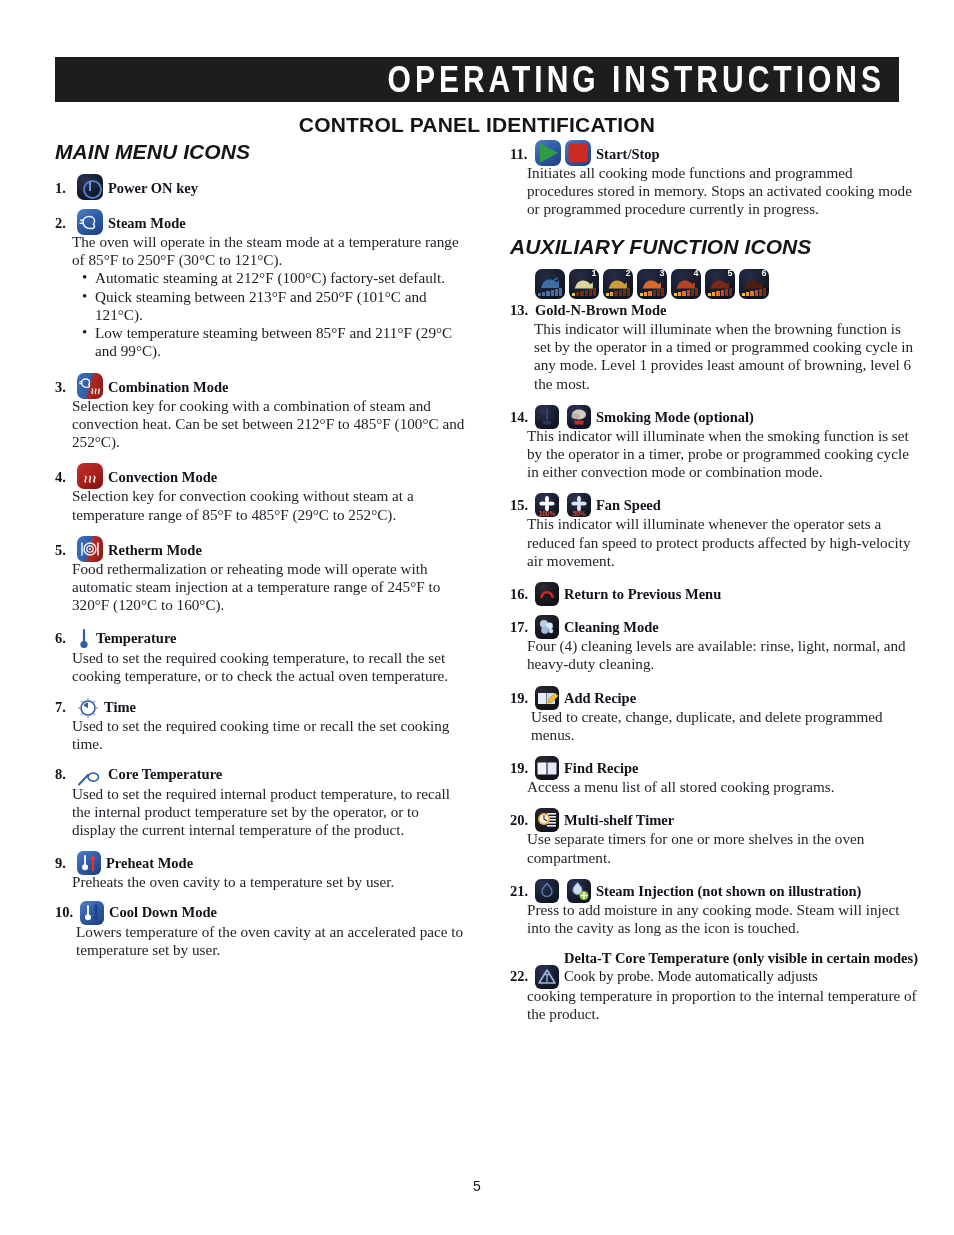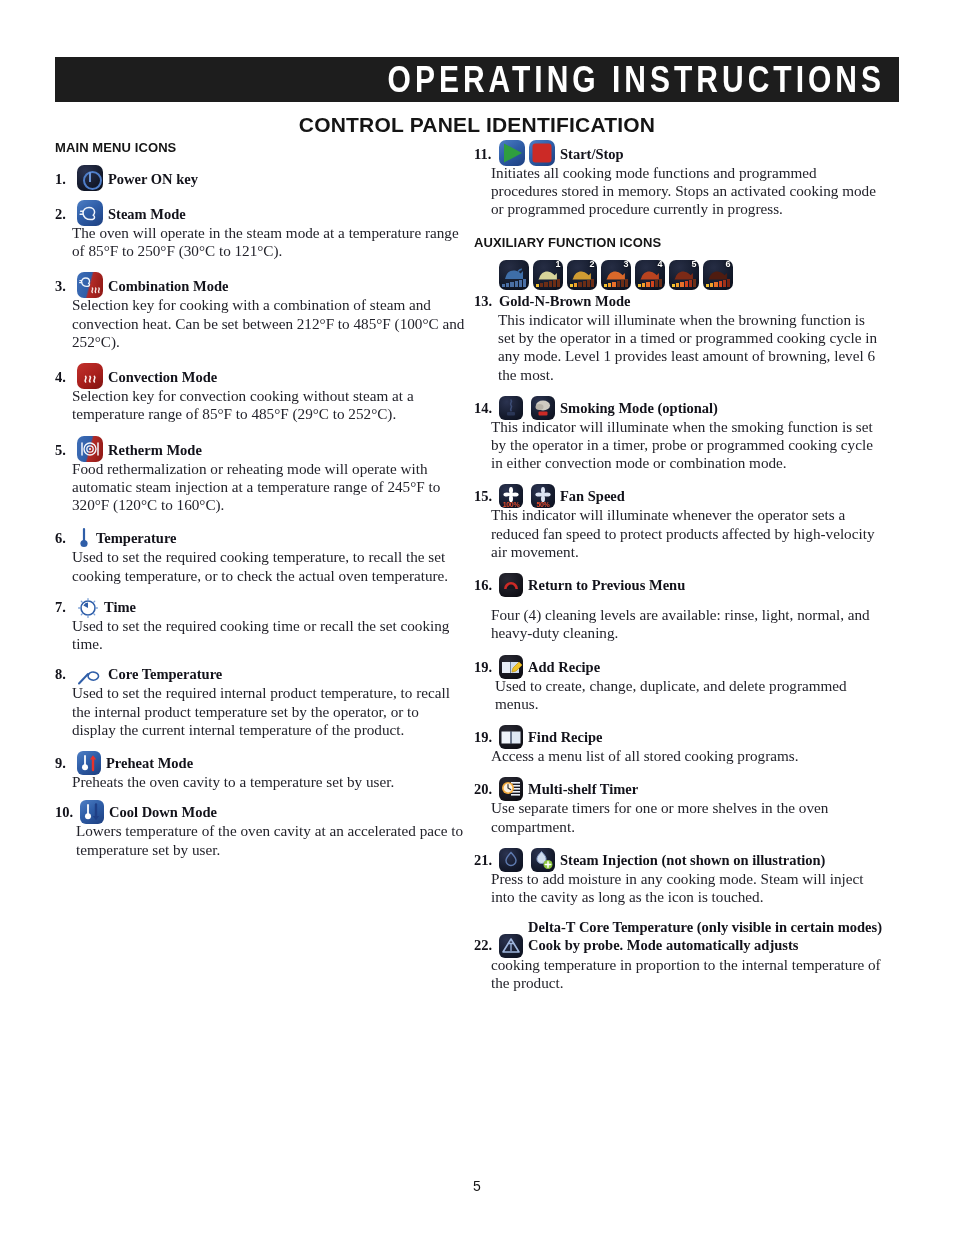--- a/index.html
+++ b/index.html
@@ -51,29 +51,30 @@
     color: #151515;
   }
 
   
   .col {
     position: absolute;
     top: 140px;
     width: 410px;
   }
   .col-left  { left: 55px; }
-  .col-right { left: 474px; top: 140px; }
+  .col-right { left: 510px; top: 140px; }
 
   .section-title {
     font-family: "Liberation Sans", sans-serif;
-    font-size: 13px;
+    font-size: 21px;
     font-weight: bold;
     color: #151515;
     margin: 0 0 10px 0;
     letter-spacing: 0.1px;
+    font-style: italic;
   }
   .section-title.aux { margin: 16px 0 10px 0; }
 
   
   .entry {
     position: relative;
     margin-bottom: 9px;
   }
   .entry-head {
     display: flex;
@@ -89,21 +90,21 @@
     color: #12121a;
   }
   .num.wide { width: 25px; flex-basis: 25px; }
   .ititle {
     font-weight: bold;
     font-size: 14.5px;
     line-height: 1.25;
     padding-left: 5px;
     color: #12121a;
   }
-  .ititle .reg { font-weight: bold; }
+  .ititle .reg { font-weight: normal; }
   .body {
     font-size: 15.2px;
     line-height: 1.20;
     margin-top: 1px;
     padding-left: 17px;
     color: #23232b;
   }
   .body.ind { padding-left: 21px; }
   .bullets {
     margin: 0;
@@ -236,20 +237,25 @@
         <span class="sq blue">
           <svg class="steam-svg" width="26" height="26" viewBox="0 0 26 26" aria-hidden="true">
             <path d="M6 13c0-3.2 2.6-5.6 6-5.6 3.2 0 5.6 2 5.6 4.6 0 1.4-.6 2.4-1.5 3.2.9.5 1.4 1.2 1.4 2 0 1.4-1.6 2.4-3.8 2.4-4.3 0-7.7-2.6-7.7-6.6z" fill="none" stroke="#eef3fb" stroke-width="1.5" stroke-linejoin="round"></path>
             <path d="M6.2 11.3h-2.6M6.2 14.2h-3.1" stroke="#eef3fb" stroke-width="1.5" stroke-linecap="round"></path>
           </svg>
         </span>
       </span>
       <span class="ititle">Steam Mode</span>
     </div>
     <div class="body">The oven will operate in the steam mode at a temperature range of 85°F to 250°F (30°C to 121°C).</div>
+    <ul class="bullets">
+      <li>Automatic steaming at 212°F (100°C) factory-set default.</li>
+      <li>Quick steaming between 213°F and 250°F (101°C and 121°C).</li>
+      <li>Low temperature steaming between 85°F and 211°F (29°C and 99°C).</li>
+    </ul>
   </div>
 
   <div class="entry" style="margin-top:12px;">
     <div class="entry-head">
       <span class="num">3.</span>
       <span class="icons">
         <span class="sq split">
           <svg width="26" height="26" viewBox="0 0 26 26" class="steam-svg" aria-hidden="true">
             <path d="M4.6 9.8c0-2.2 1.8-3.8 4.1-3.8 2.2 0 3.8 1.4 3.8 3.2 0 1-.4 1.6-1 2.2.6.3 1 .8 1 1.3 0 1-1.1 1.7-2.6 1.7-3 0-5.3-1.8-5.3-4.6z" fill="none" stroke="#eef3fb" stroke-width="1.3" stroke-linejoin="round"></path>
             <path d="M4.7 8.6H2.9M4.7 10.6H2.6" stroke="#eef3fb" stroke-width="1.3" stroke-linecap="round"></path>
@@ -584,20 +590,34 @@
             <path d="M5 16a7 7 0 0 1 14 0z" fill="#cc2a26"></path>
             <path d="M7.6 16a4.4 4.4 0 0 1 8.8 0z" fill="#16161e"></path>
           </svg>
         </span>
       </span>
       <span class="ititle">Return to Previous Menu</span>
     </div>
   </div>
 
   <div class="entry" style="margin-top:12px;">
+    <div class="entry-head">
+      <span class="num wide">17.</span>
+      <span class="icons">
+        <span class="sq sm black">
+          <svg width="24" height="24" viewBox="0 0 24 24" class="steam-svg" aria-hidden="true">
+            <circle cx="9" cy="9" r="4" fill="#b9cde6"></circle>
+            <circle cx="14.5" cy="11" r="3.4" fill="#dbe8f6"></circle>
+            <circle cx="10" cy="15" r="3.8" fill="#9fbbdd"></circle>
+            <circle cx="16" cy="16" r="2.2" fill="#cbdcef"></circle>
+          </svg>
+        </span>
+      </span>
+      <span class="ititle">Cleaning Mode</span>
+    </div>
     <div class="body">Four (4) cleaning levels are available: rinse, light, normal, and heavy-duty cleaning.</div>
   </div>
 
   <div class="entry" style="margin-top:12px;">
     <div class="entry-head">
       <span class="num wide">19.</span>
       <span class="icons">
         <span class="sq sm black">
           <svg width="24" height="24" viewBox="0 0 24 24" class="steam-svg" aria-hidden="true">
             <path d="M3 7h8v11H3z" fill="#e8eef7"></path>

